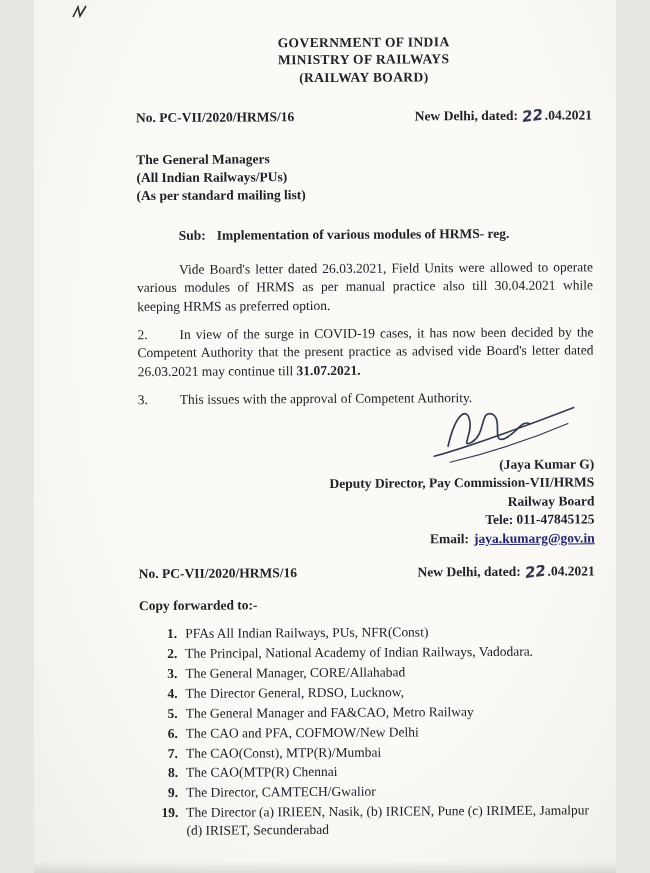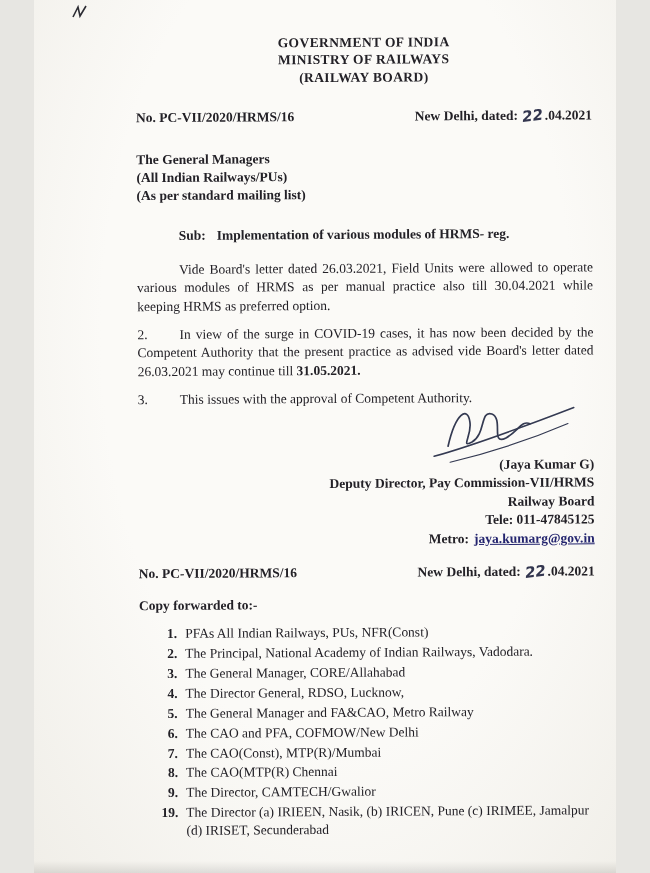--- a/index.html
+++ b/index.html
@@ -126,36 +126,36 @@
       <div>(All Indian Railways/PUs)</div>
       <div>(As per standard mailing list)</div>
     </div>
 
     <div class="subject">
       <span>Sub:</span><span class="subject-text">Implementation of various modules of HRMS- reg.</span>
     </div>
 
     <p class="para first"><span>Vide Board's letter dated 26.03.2021, Field Units were allowed to operate various modules of HRMS as per manual practice also till 30.04.2021 while keeping HRMS as preferred option.</span></p>
 
-    <p class="para"><span class="pnum">2.</span><span>In view of the surge in COVID-19 cases, it has now been decided by the Competent Authority that the present practice as advised vide Board's letter dated 26.03.2021 may continue till </span><b>31.05.2021.</b></p>
+    <p class="para"><span class="pnum">2.</span><span>In view of the surge in COVID-19 cases, it has now been decided by the Competent Authority that the present practice as advised vide Board's letter dated 26.03.2021 may continue till </span><b>31.07.2021.</b></p>
 
     <p class="para"><span class="pnum">3.</span><span>This issues with the approval of Competent Authority.</span></p>
 
     <div class="sig-block">
       <svg class="sig-scribble" width="150" height="78" viewBox="0 0 150 78">
         <path d="M22 52 C 30 18, 42 12, 44 28 C 46 42, 34 54, 46 48 C 60 40, 54 16, 66 20 C 78 25, 64 52, 80 44 C 92 38, 96 26, 104 30" stroke="#343a52" stroke-width="1.7" fill="none" stroke-linecap="round"></path>
         <path d="M8 62 C 45 52, 95 34, 148 14" stroke="#343a52" stroke-width="1.5" fill="none" stroke-linecap="round"></path>
         <path d="M24 68 C 58 60, 104 46, 142 30" stroke="#343a52" stroke-width="1.2" fill="none" stroke-linecap="round"></path>
       </svg>
       <div>(Jaya Kumar G)</div>
       <div>Deputy Director, Pay Commission-VII/HRMS</div>
       <div>Railway Board</div>
       <div>Tele: 011-47845125</div>
       <div class="email-line">
-        <span>Metro:</span><span class="email">jaya.kumarg@gov.in</span>
+        <span>Email:</span><span class="email">jaya.kumarg@gov.in</span>
       </div>
     </div>
 
     <div class="ref-row second">
       <span>No. PC-VII/2020/HRMS/16</span>
       <span>
         <span>New Delhi, dated:</span><span class="hw">22</span><span>.04.2021</span>
       </span>
     </div>
 

